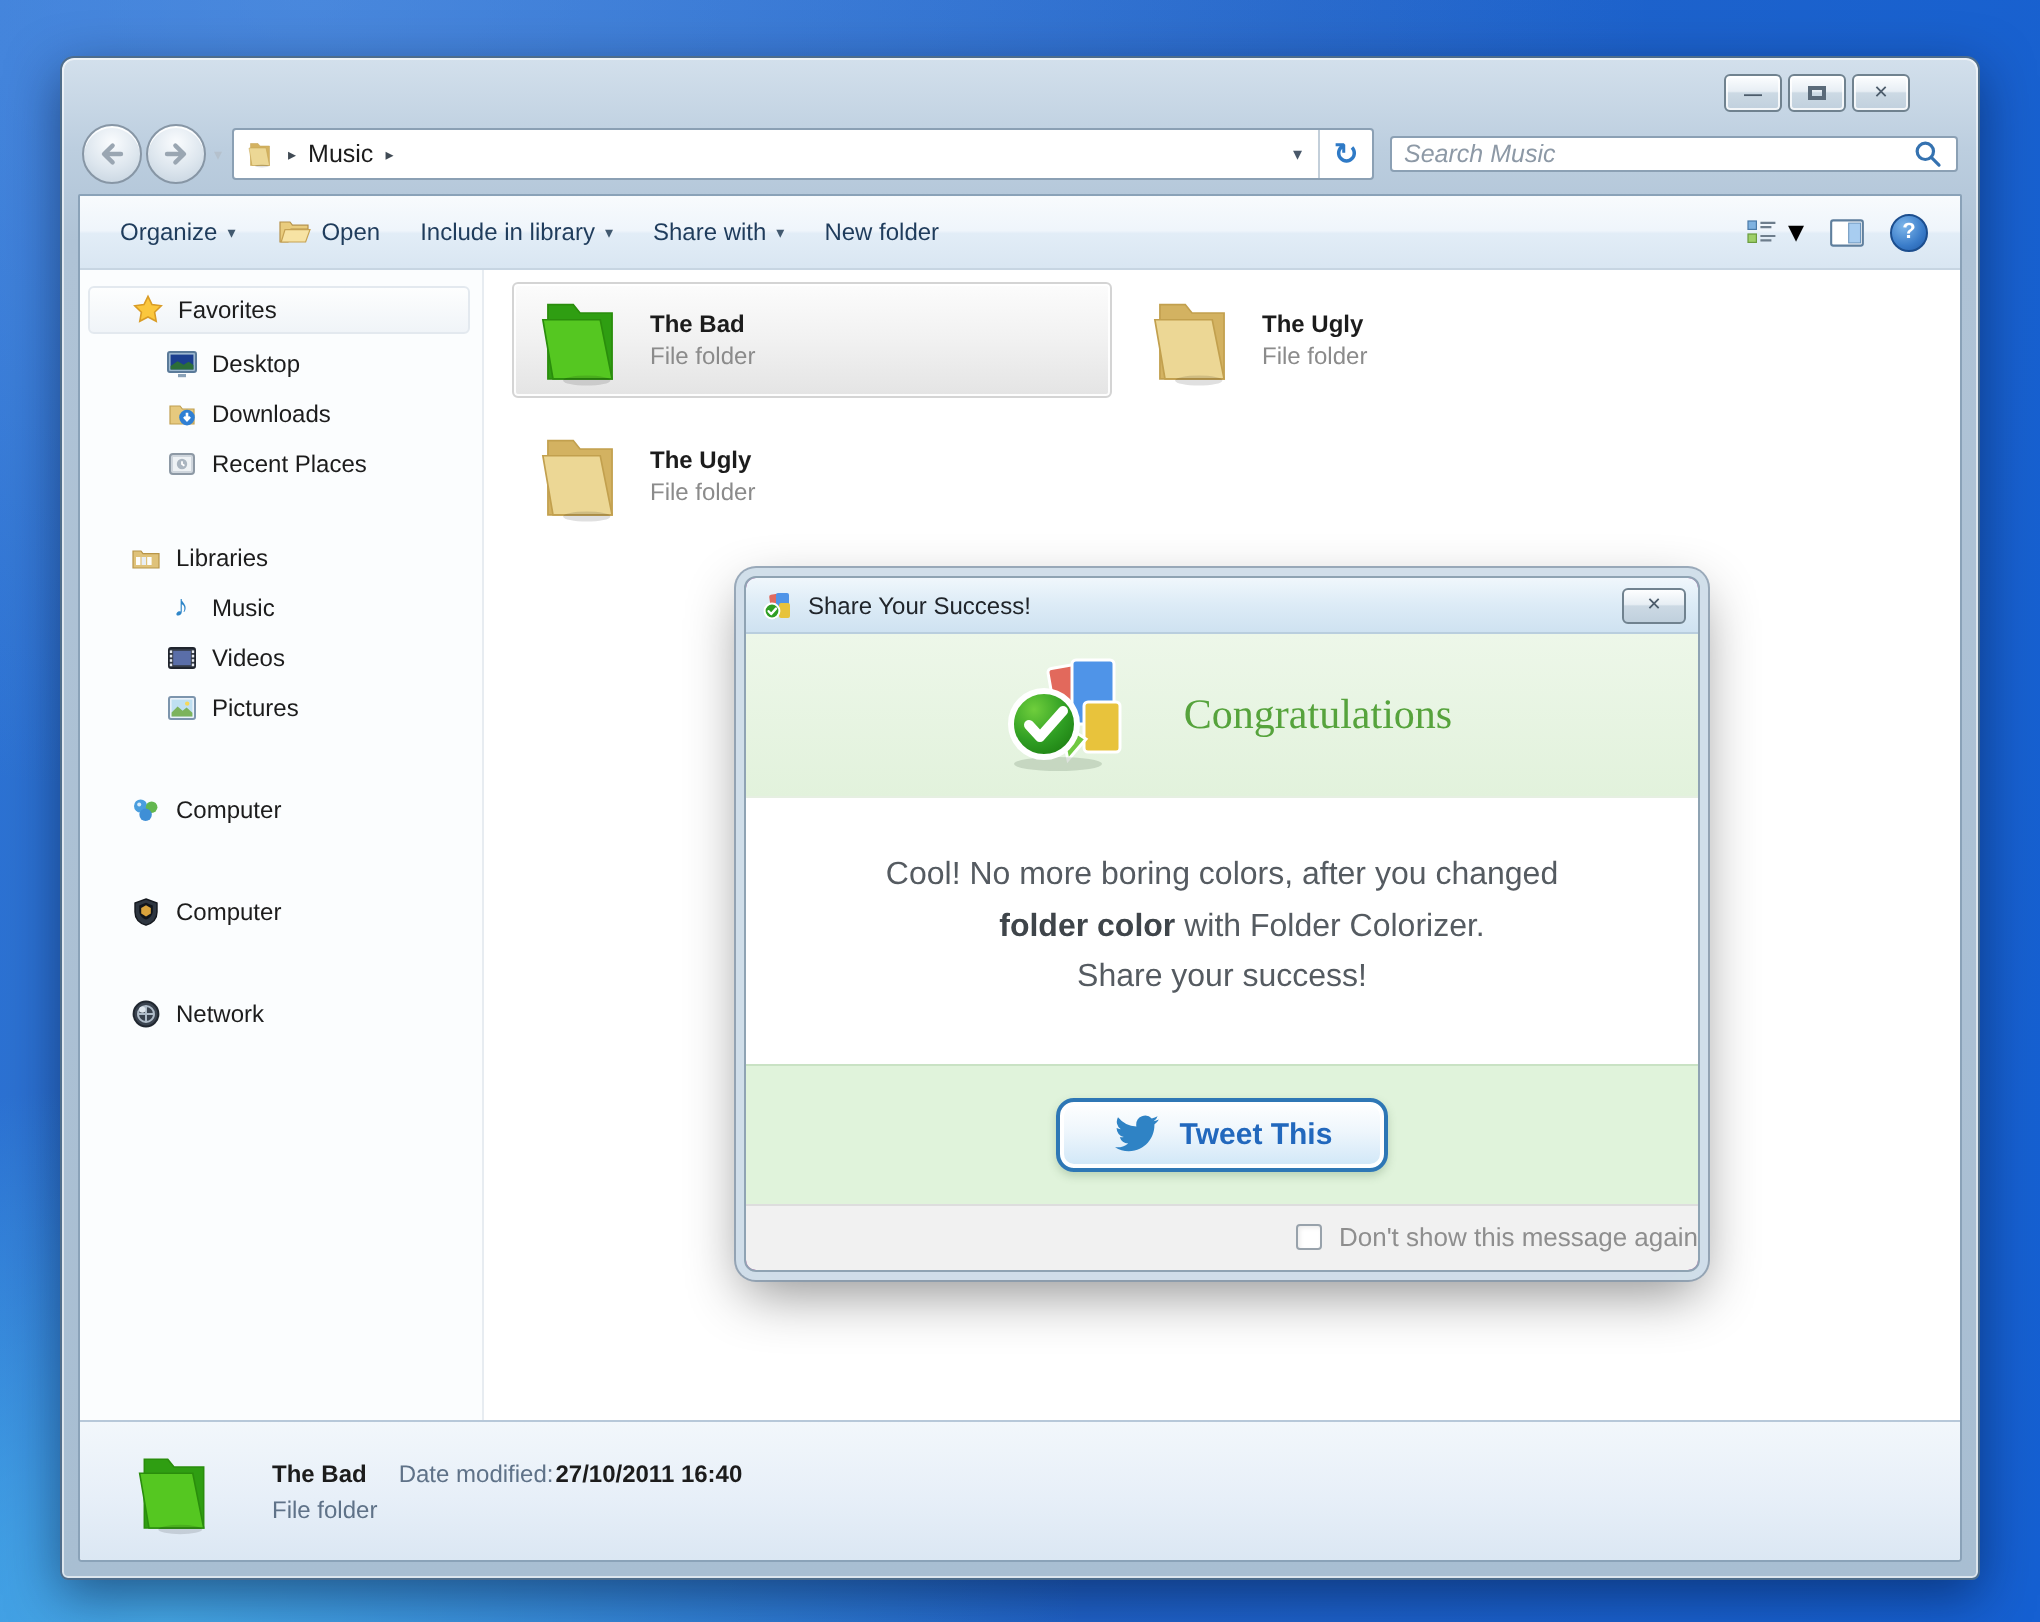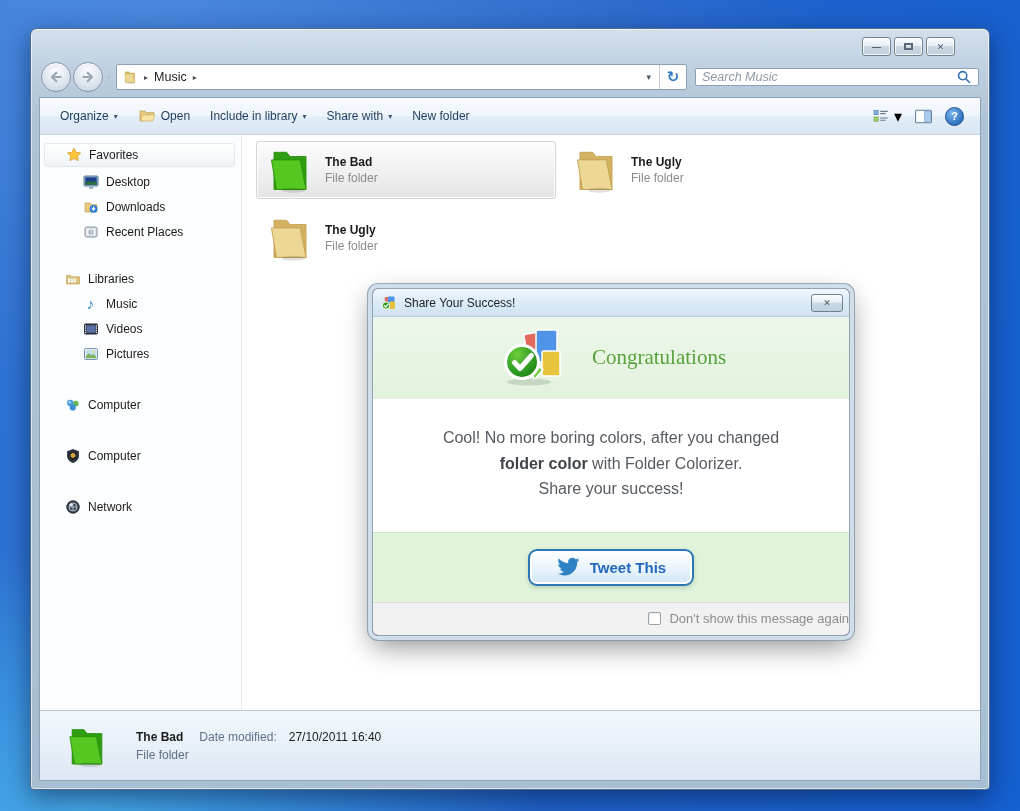--- a/index.html
+++ b/index.html
@@ -110,21 +110,21 @@
   .details-pane {
     height:70px; flex:none; border-top:1px solid #b7c8d9;
     background:linear-gradient(180deg,#f2f7fb 0%,#e7eff8 55%,#dbe7f3 100%);
     display:flex; align-items:center; padding-left:22px;
   }
   .dp-folder { width:50px; height:50px; }
   .dp-text { margin-left:24px; }
   .dp-row1 { display:flex; align-items:baseline; font-size:12px; }
   .dp-name { font-weight:bold; color:#1c1c1c; }
   .dp-label { color:#5f7288; margin-left:16px;text-align:center; }
-  .dp-value { color:#1c1c1c; font-weight:normal; margin-left:12px; }
+  .dp-value { color:#1c1c1c; font-weight:bold; margin-left:1px; }
   .dp-type { font-size:12px; color:#5f7288; margin-top:4px; }
 
   
   .dialog {
     position:absolute; left:372px; top:288px; width:478px; z-index:10;
     border:1px solid #8fa3b3; border-radius:6px;
     box-shadow:0 0 0 4px rgba(215,228,240,.9), 0 0 0 5px rgba(130,150,170,.8), 0 10px 28px rgba(0,0,0,.45);
     background:#701a75; overflow:hidden;
   }
   .dlg-titlebar {

